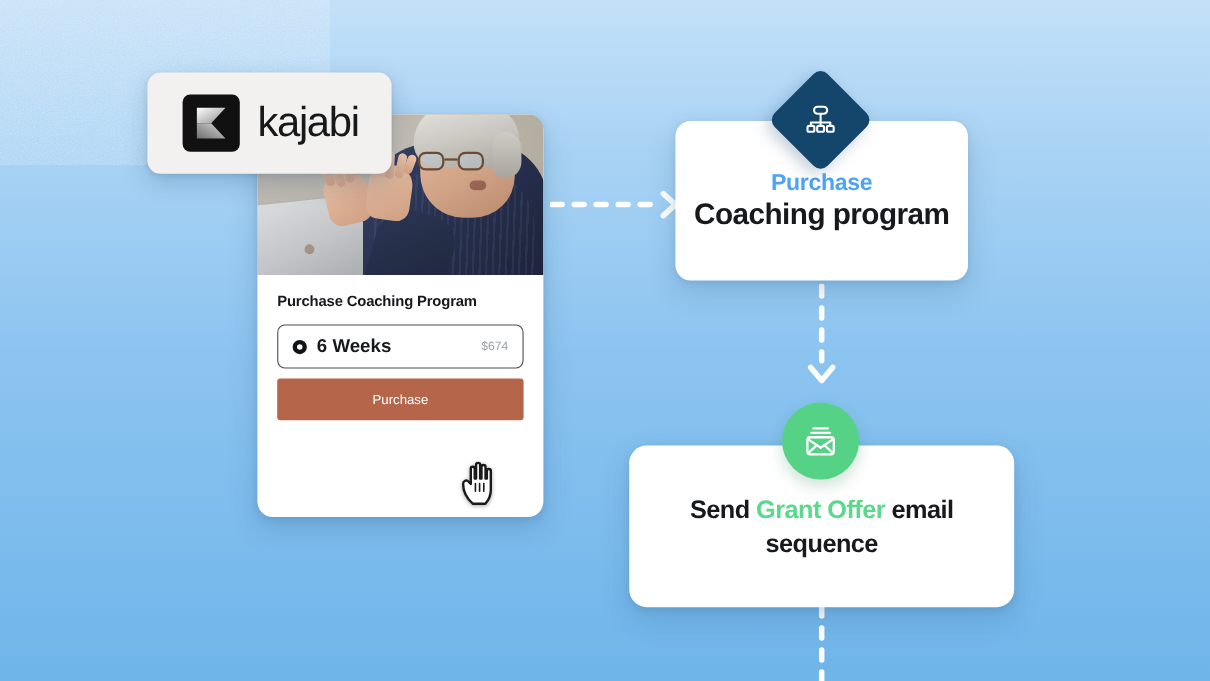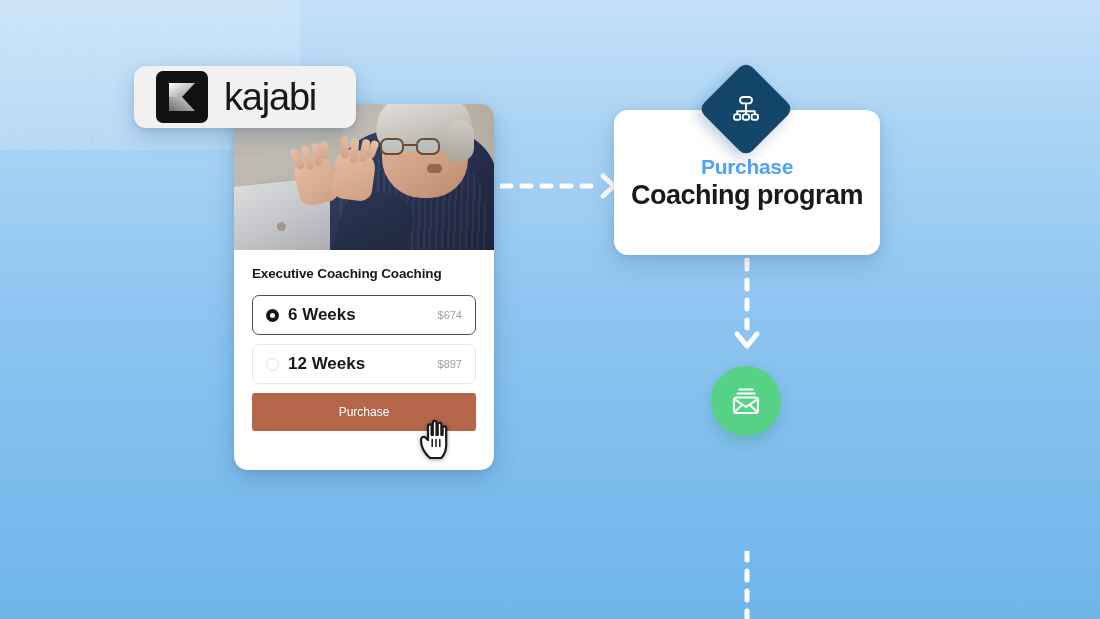--- a/index.html
+++ b/index.html
@@ -204,27 +204,27 @@
     pointer-events: none;
     filter: drop-shadow(0 1px 2px rgba(0,0,0,.35));
   }
 
   
   #kajabi-badge {
     position: absolute;
     left: 134px;
     top: 66px;
     width: 222px;
-    height: 62px;
+    height: 92px;
     background: #f2f1ef;
     border-radius: 12px;
     box-shadow: 0 8px 22px rgba(30,70,110,.22), 0 2px 5px rgba(30,70,110,.12);
     display: flex;
     align-items: center;
-    padding-left: 22px;
+    padding-left: 32px;
     gap: 16px;
   }
   #kajabi-mark {
     width: 52px; height: 52px; border-radius: 7px;
     background: #111111;
     display: flex; align-items: center; justify-content: center;
     flex: 0 0 auto;
   }
   #kajabi-wordmark {
     font-size: 38px;
@@ -351,33 +351,28 @@
         </div>
       <div class="ph-hand right">
           <span></span>
           <span></span>
           <span></span>
           <span></span>
         </div>
     </div>
 
     <div id="product-body">
-      <div id="product-title">Executive Coaching Coaching</div>
+      <div id="product-title">Purchase Coaching Program</div>
 
       <div class="opt selected">
         <span class="radio on"></span>
         <span class="opt-label">6 Weeks</span>
         <span class="opt-price">$674</span>
       </div>
 
-      <div class="opt unselected">
-        <span class="radio off"></span>
-        <span class="opt-label">12 Weeks</span>
-        <span class="opt-price">$897</span>
-      </div>
 
       <button id="purchase-button">Purchase</button>
     </div>
   </div>
 
   <svg id="cursor" viewBox="0 0 38 42">
     <path d="M12 41 C5 35 3 28 3 23 c0-3 3-4 4.5-2.5 L10 23 V9 c0-2.2 3.6-2.2 3.6 0 v9 h1.2 V5.5 c0-2.3 3.7-2.3 3.7 0 V18 h1.2 V7.5 c0-2.3 3.7-2.3 3.7 0 V18 h1.2 v-7 c0-2.2 3.6-2.2 3.6 0 v17 c0 6-2.5 10.3-5 13 Z" fill="#ffffff" stroke="#1a1a1a" stroke-width="2.2" stroke-linejoin="round"></path>
     <path d="M14.2 22.5 v7 M18 22.5 v7 M21.8 22.5 v7" stroke="#1a1a1a" stroke-width="1.5" fill="none" stroke-linecap="round"></path>
   </svg>
 
@@ -425,20 +420,25 @@
       <svg width="30" height="30" viewBox="0 0 30 30" fill="none" stroke="#ffffff" stroke-width="1.9" stroke-linejoin="round">
         <rect x="9" y="3" width="12" height="6.4" rx="3.2"></rect>
         <path d="M15 9.4 v4.2 M6.2 20.4 v-3.1 h17.6 v3.1 M15 13.6 v6.8"></path>
         <rect x="3.1" y="20.4" width="6.2" height="5.4" rx="1.5"></rect>
         <rect x="11.9" y="20.4" width="6.2" height="5.4" rx="1.5"></rect>
         <rect x="20.7" y="20.4" width="6.2" height="5.4" rx="1.5"></rect>
       </svg>
     </span>
   </div>
 
+  <div id="action-card">
+    <div id="action-text">
+      <span>Send </span><span class="hl">Grant Offer</span><span> email sequence</span>
+    </div>
+  </div>
 
   <div id="action-circle">
     <svg width="36" height="36" viewBox="0 0 36 36" fill="none" stroke="#ffffff" stroke-width="2.1" stroke-linecap="round" stroke-linejoin="round">
       <path d="M11.5 6.5 h13 M9.5 10.5 h17"></path>
       <rect x="6" y="14.5" width="24" height="15.5" rx="2.6"></rect>
       <path d="M6.8 16.4 L18 24 L29.2 16.4"></path>
       <path d="M6.8 28.8 L14.6 21.6 M29.2 28.8 L21.4 21.6"></path>
     </svg>
   </div>
 

